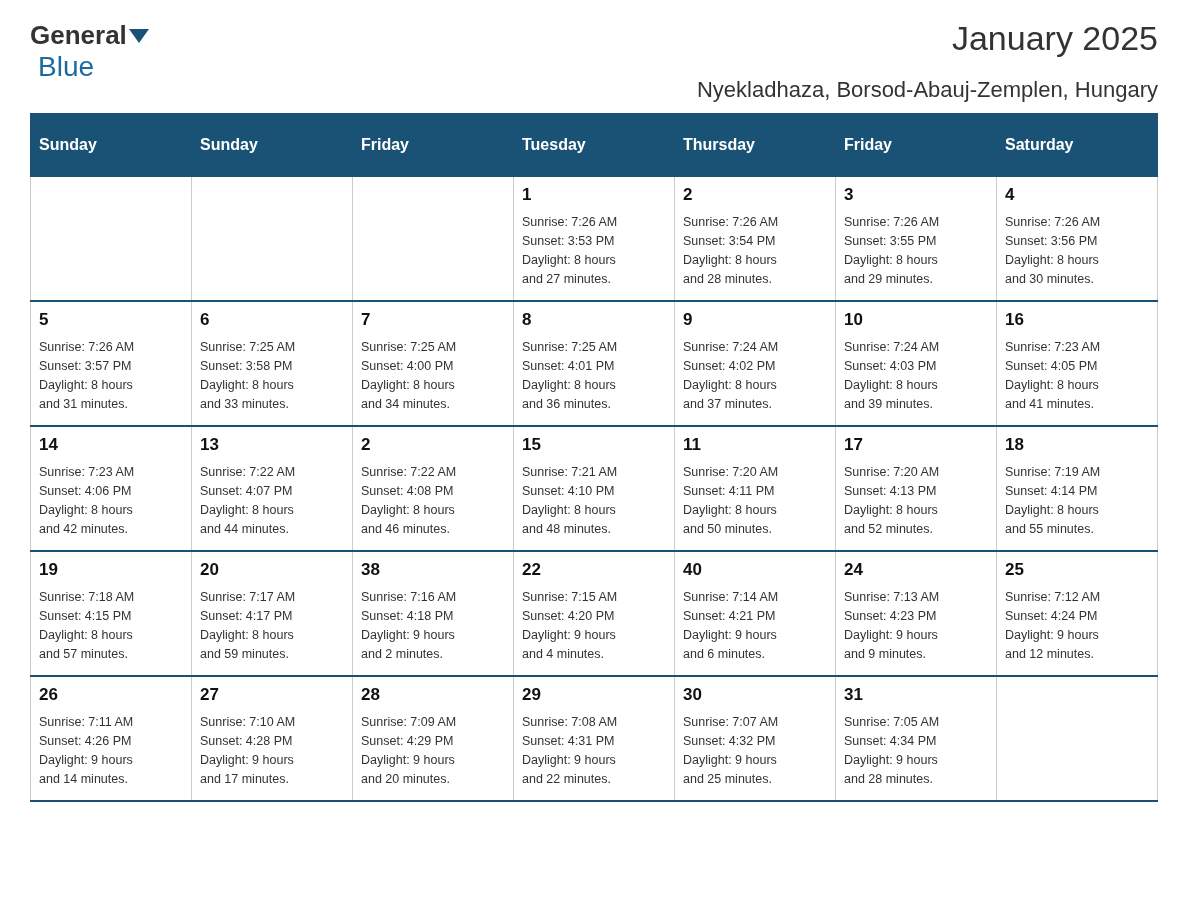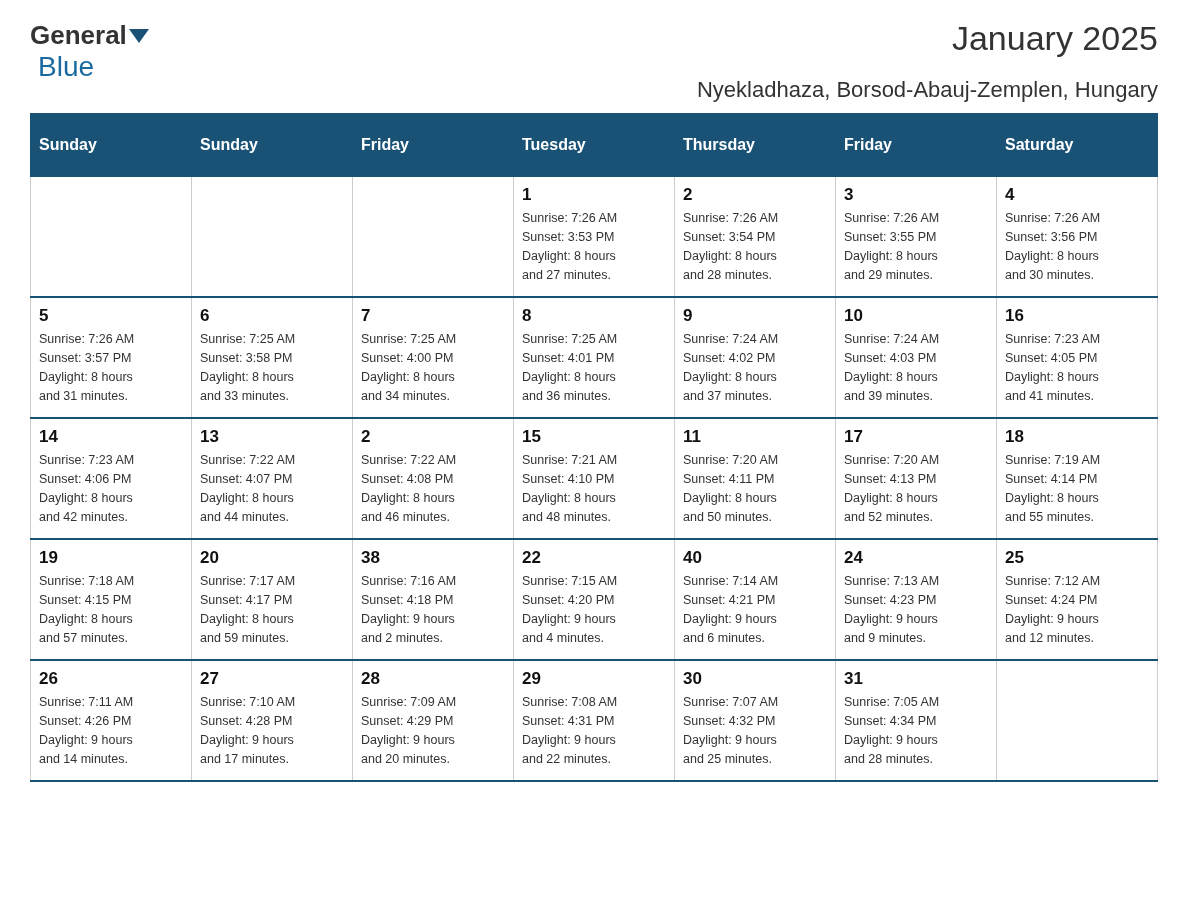--- a/index.html
+++ b/index.html
@@ -82,20 +82,21 @@
     .day-number {
       font-size: 17px;
       font-weight: bold;
       margin-bottom: 4px;
       color: #111;
     }
     .day-info {
       font-size: 12.5px;
       color: #333;
       line-height: 1.5;
+      margin-top: 8px;
     }
     .empty-cell {
       background: #fff;
     }
   </style>
 </head>
 <body>
 
 <div class="header">
   <div class="logo">

